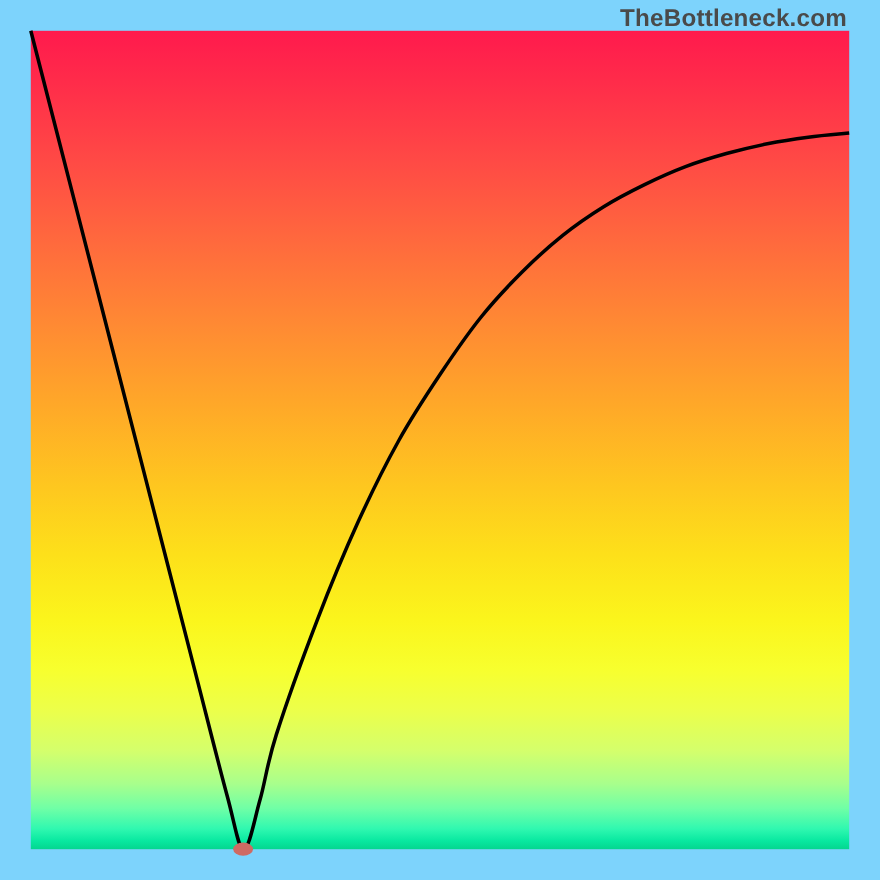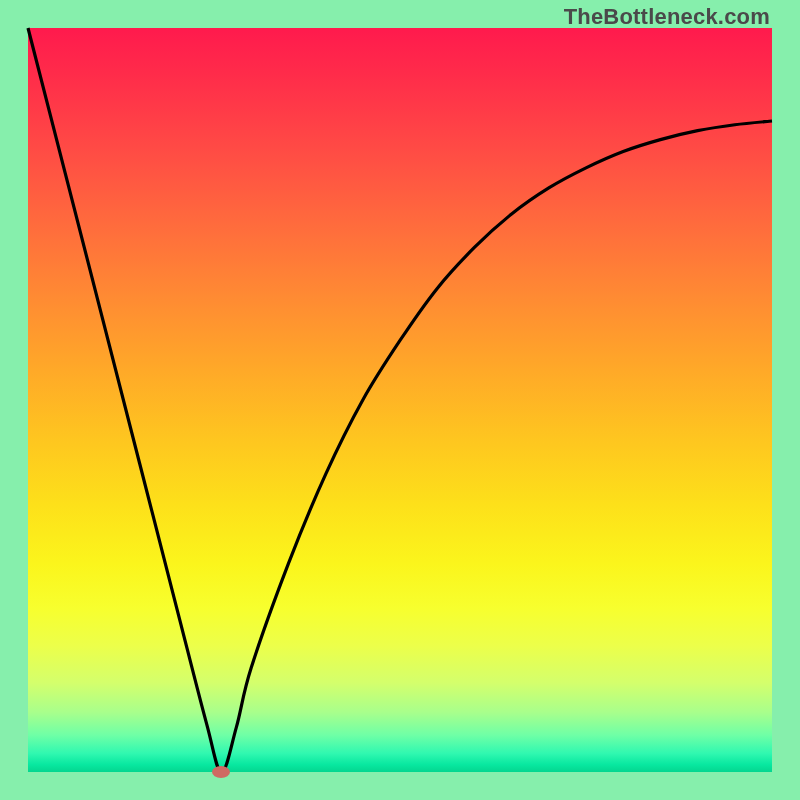--- a/index.html
+++ b/index.html
@@ -10,21 +10,21 @@
     background: #000;
     overflow: hidden;
     font-family: Arial, Helvetica, sans-serif;
   }
   .frame {
     position: absolute;
     top: 0;
     left: 0;
     width: 800px;
     height: 800px;
-    background: #86efac;
+    background: #7dd3fc;
   }
   .plot-area {
     position: absolute;
     top: 28px;
     left: 28px;
     width: 744px;
     height: 744px;
     background: linear-gradient(
       to bottom,
       #ff1a4d 0%,

